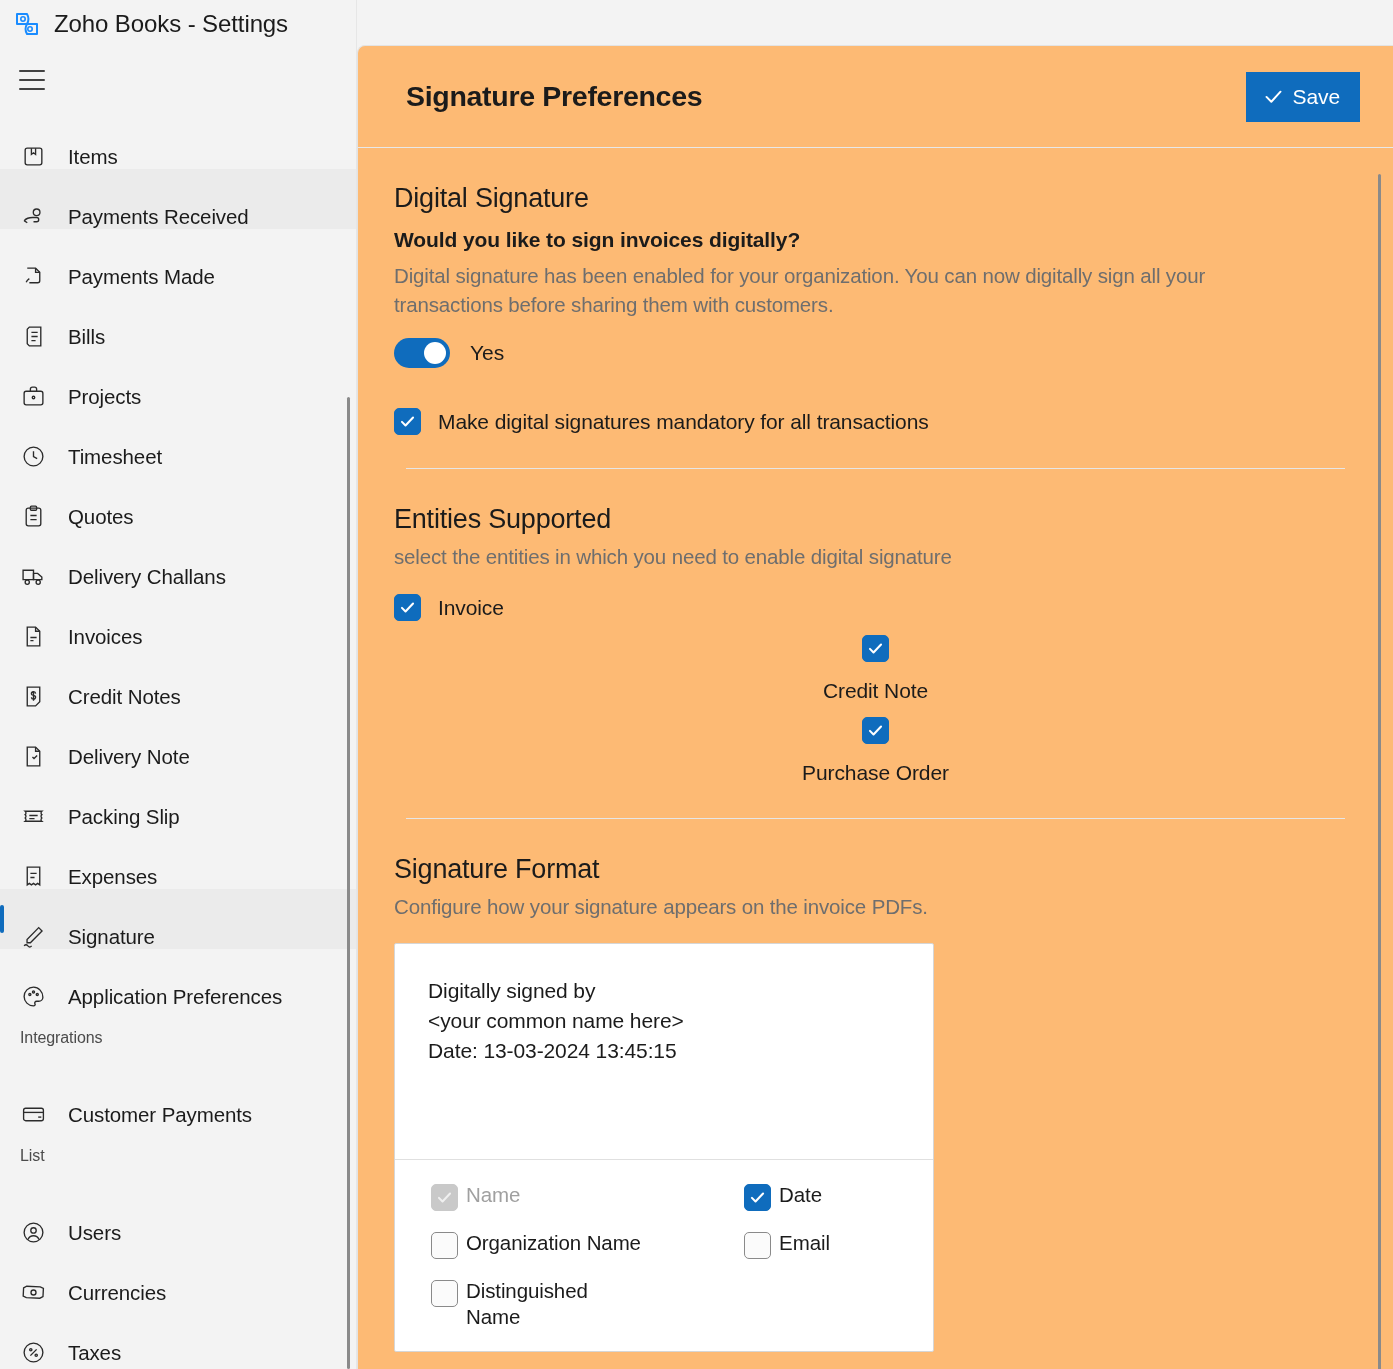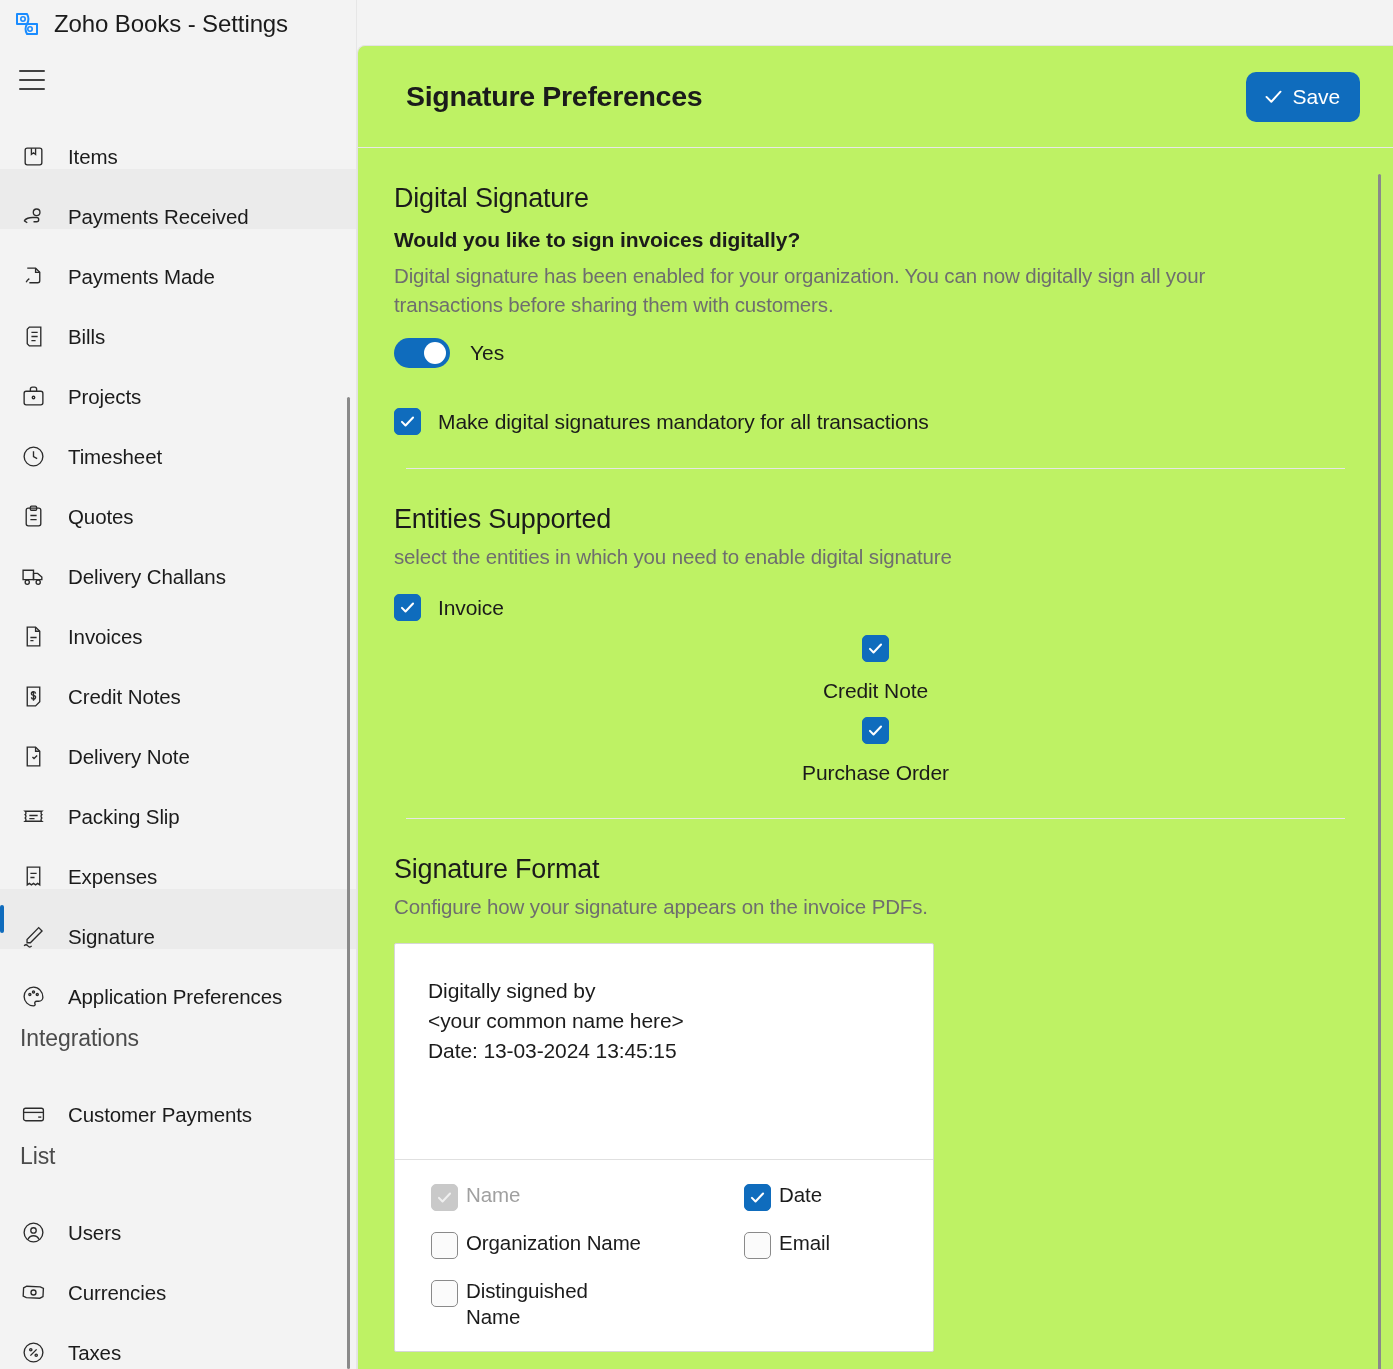--- a/index.html
+++ b/index.html
@@ -51,59 +51,59 @@
   }
   .nav-item .ico { width: 26px; height: 26px; flex: 0 0 26px; display: flex; align-items:center; justify-content:center; }
   .nav-item .ico svg { width: 25px; height: 25px; display: block; }
   .nav-label { font-size: 20.5px; font-weight: 400; white-space: nowrap; letter-spacing: -0.1px; }
   .nav-item.selected { background: #ebebeb; }
   .nav-item.selected.accent::before {
     content: ""; position: absolute; left: 0; top: 50%; transform: translateY(-50%);
     width: 4px; height: 28px; background: #0f6cbd; border-radius: 2px;
   }
   .nav-group-title {
-    font-size: 23px; color: #4b4b4b; padding-left: 20px;
+    font-size: 16px; color: #4b4b4b; padding-left: 20px;
     height: 58px; display: flex; align-items: center; letter-spacing: -0.1px;
   }
 
   .sb-scroll-track {
     position: absolute; top: 0; right: 7px; width: 3px; height: 1369px;
   }
   .sb-scroll-thumb {
     position: absolute; top: 397px; left: 0; width: 3px; height: 972px;
     background: #8a8a8a; border-radius: 2px;
   }
   .sidebar-divider {
     position: absolute; top: 0; right: 0; width: 1px; height: 1369px; background: #e6e6e6;
   }
 
   
   .main {
     position: relative;
     flex: 1 1 auto;
     margin: 45px 0 0 0;
-    background: #bef264;
+    background: #fdba74;
     border: 1px solid #e3e3e3;
     border-right: none; border-bottom: none;
     border-top-left-radius: 8px;
     height: 1324px;
     overflow: hidden;
   }
   .main-header {
     position: relative;
     height: 102px;
     border-bottom: 1px solid #e8e8e8;
     display: flex; align-items: center; justify-content: space-between;
     padding: 0 33px 0 48px;
   }
   .page-title { font-size: 28.5px; font-weight: 600; color: #1b1b1b; letter-spacing: -0.3px; }
   .save-btn {
     display: inline-flex; align-items: center; gap: 9px;
     background: #0f6cbd; color: #fff;
-    border: none; border-radius: 10px;
+    border: none; border-radius: 0;
     height: 50px; padding: 0 20px 0 17px;
     font-size: 21px; font-family: "Liberation Sans", sans-serif;
     cursor: pointer; letter-spacing: -0.1px;
   }
   .save-btn svg { width: 21px; height: 21px; display:block; }
 
   .content { padding: 0 0 0 0; }
   .section { padding: 0 36px; }
   .sec-h {
     font-size: 27px; font-weight: 400; color: #1b1b1b;

